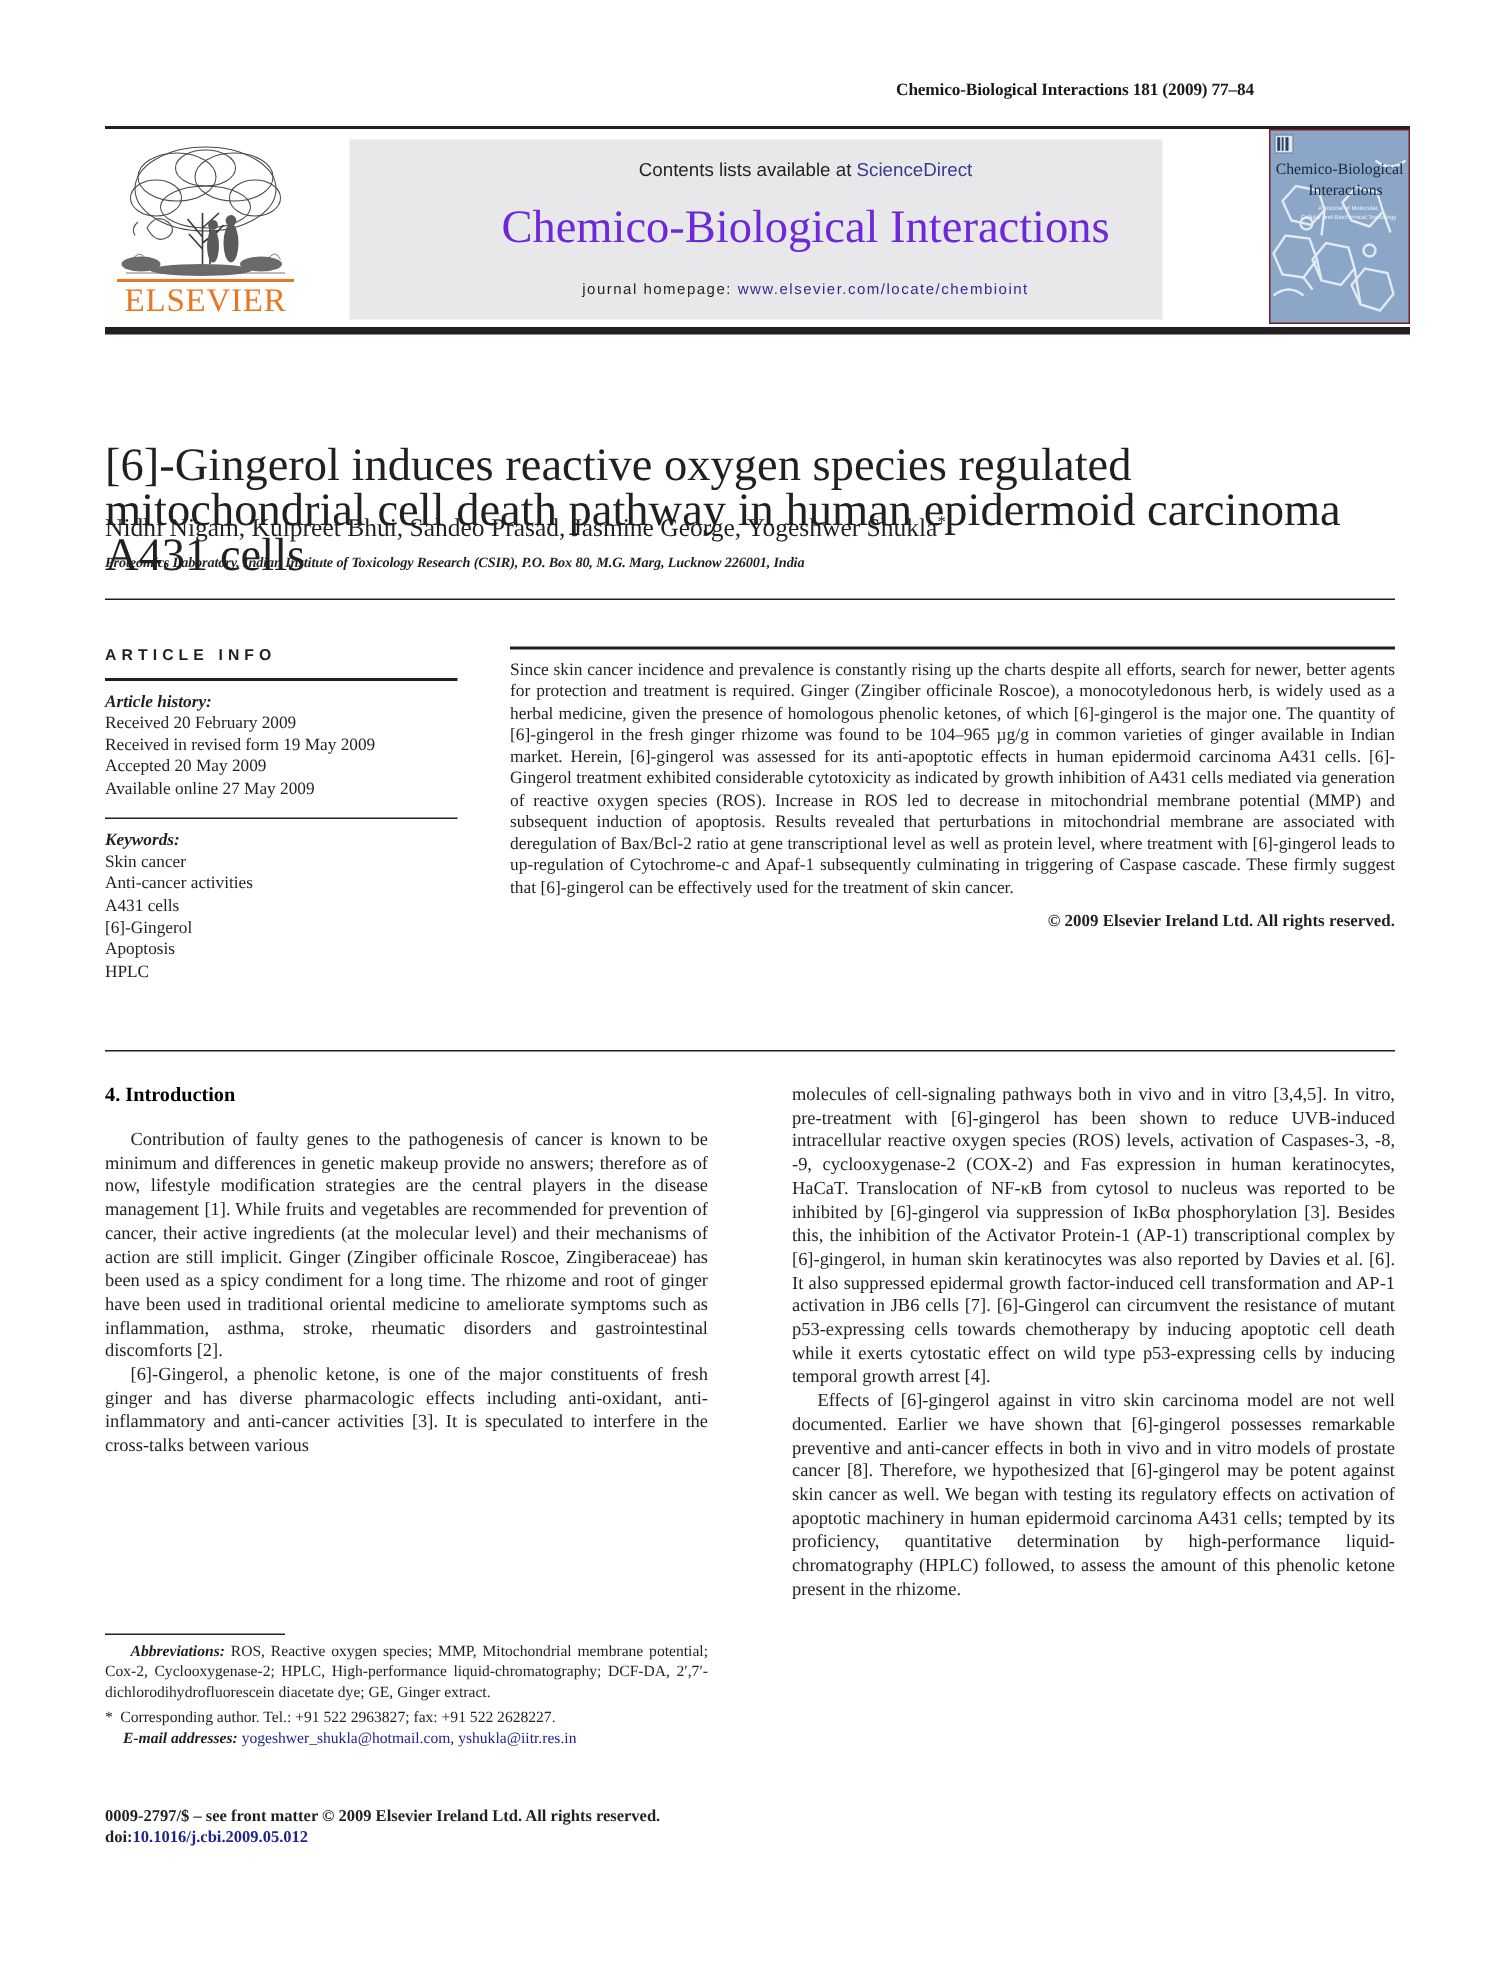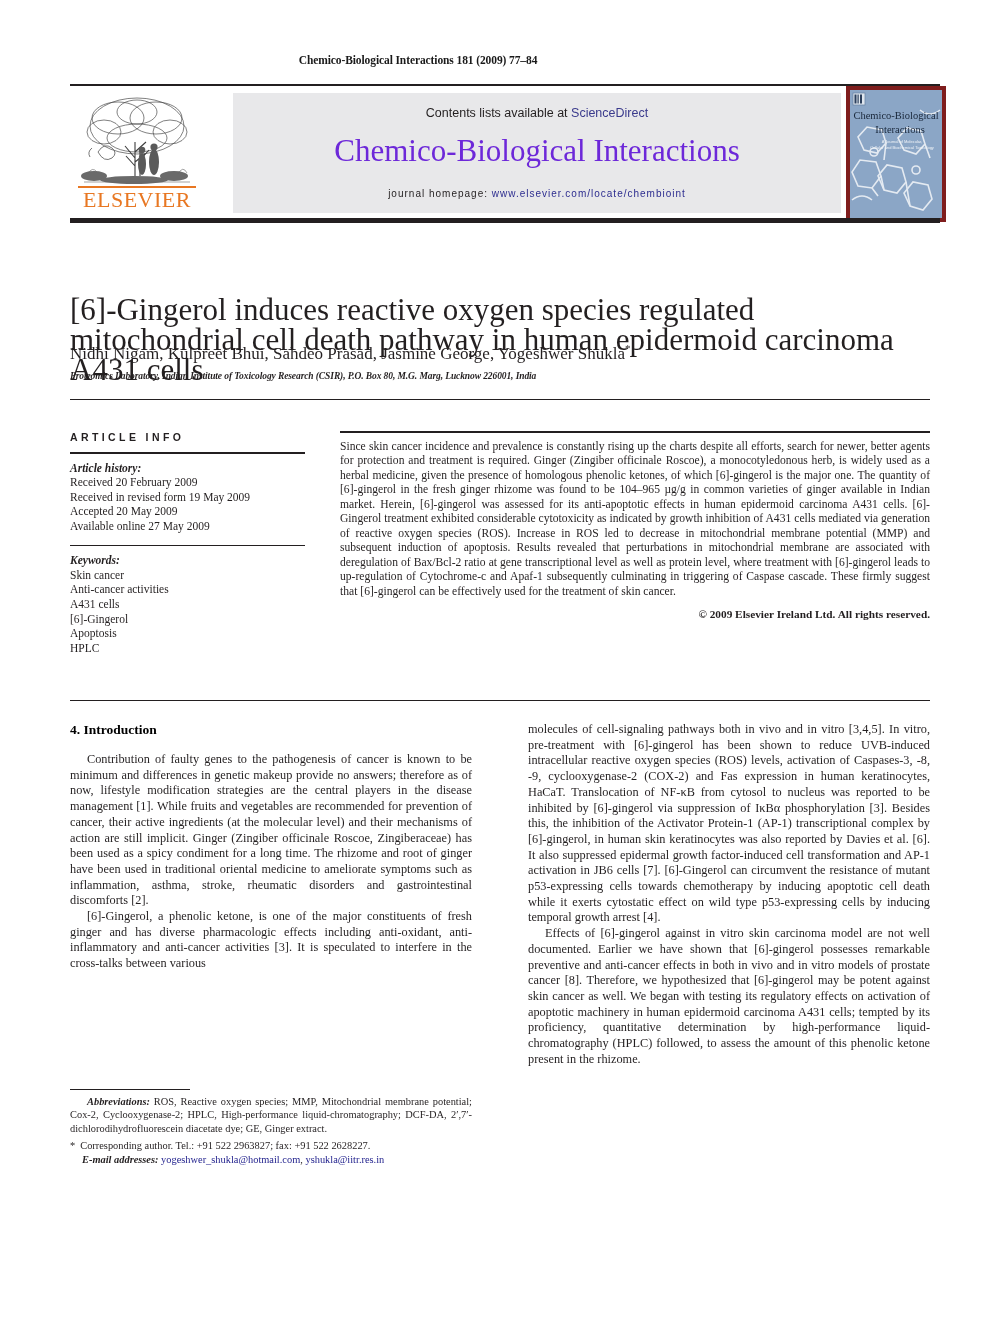--- a/index.html
+++ b/index.html
@@ -21,21 +21,21 @@
     width: 992px;
     height: 1323px;
   }
 
   
   .running-head {
     position: absolute;
     top: 54px;
     left: 0;
     width: 836px;
-    text-align: center;
+    text-align: right;
     font-size: 11.5px;
     font-weight: bold;
     letter-spacing: -0.1px;
     color: #1a1a1a;
   }
 
   
   .masthead {
     position: absolute;
     left: 70px;
@@ -87,21 +87,21 @@
     top: 96px;
     width: 118px;
     height: 1.5px;
     background: #E87722;
   }
 
   .contents-panel {
     position: absolute;
     left: 163px;
     top: 9px;
-    width: 608px;
+    width: 542px;
     height: 120px;
     background: #e8e8ea;
   }
   .contents-line {
     position: absolute;
     left: 0;
     top: 13px;
     width: 608px;
     text-align: center;
     font-family: "Liberation Sans", sans-serif;
@@ -137,21 +137,21 @@
     color: #2c2c8f;
   }
 
   
   .cover-thumb {
     position: absolute;
     left: 776px;
     top: 2px;
     width: 92px;
     height: 128px;
-    border: 4px solid #7f1d1d;
+    border: 1px solid #7f1d1d;
     background: #7e9cc0;
     overflow: hidden;
   }
 
   
   .title {
     position: absolute;
     left: 70px;
     top: 275px;
     width: 860px;
@@ -480,14 +480,18 @@
     <div class="fn-corr">
       <span class="star">*</span><span>Corresponding author. Tel.: +91 522 2963827; fax: +91 522 2628227.</span>
       <div>
         <span class="fn-email-lbl">E-mail addresses:</span>
         <span class="fn-link">yogeshwer_shukla@hotmail.com</span><span>,</span>
         <span class="fn-link">yshukla@iitr.res.in</span>
       </div>
     </div>
   </div>
 
+  <div class="issn-line">
+    <div>0009-2797/$ – see front matter © 2009 Elsevier Ireland Ltd. All rights reserved.</div>
+    <div><span>doi:</span><span class="doi">10.1016/j.cbi.2009.05.012</span></div>
+  </div>
 
 </div>
 
 </body></html>

